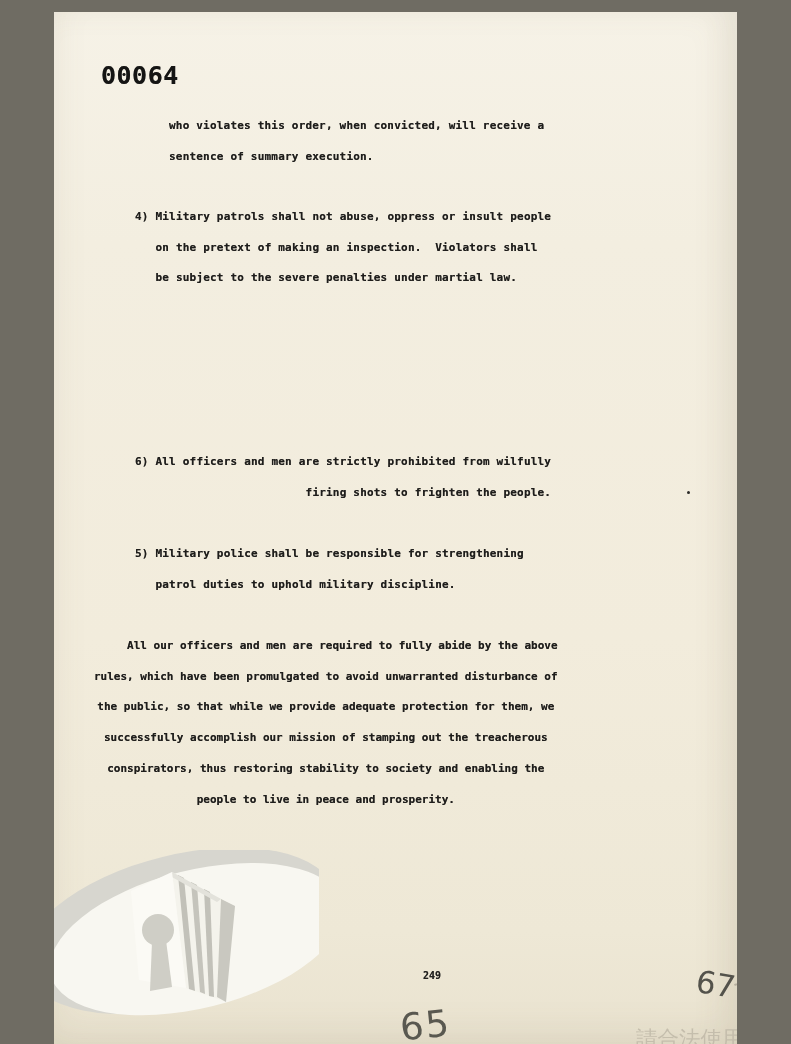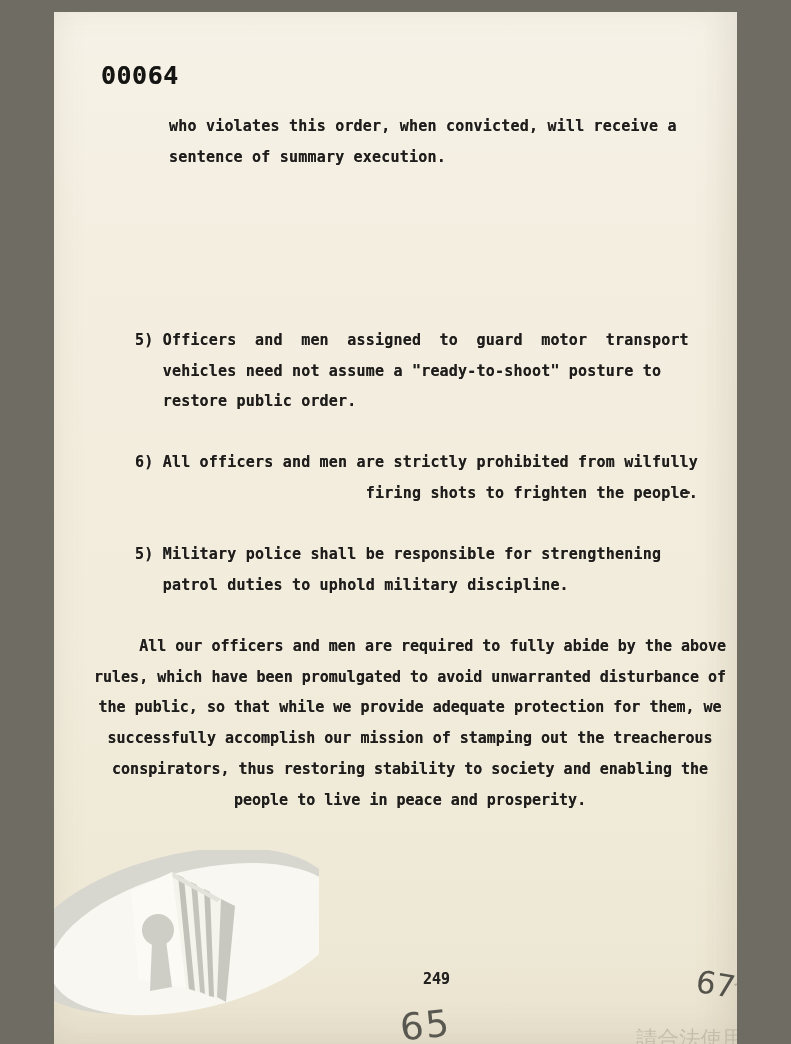--- a/index.html
+++ b/index.html
@@ -11,35 +11,35 @@
     background:linear-gradient(180deg,#f6f2e7 0%,#f3eee0 22%,#f2ecdc 60%,#eee8d6 88%,#e9e2cf 100%);
     box-shadow:inset -18px 0 30px rgba(125,115,92,.07), inset 0 -24px 34px rgba(125,115,92,.10);
     font-family:"DejaVu Sans Mono","Liberation Mono",monospace;
     text-decoration:underline;
   }
   
   .tw{
     position:absolute;
     white-space:pre;
     font-weight:700;
-    font-size:15px;
+    font-size:11px;
     line-height:30.7px;
     letter-spacing:.2px;
     color:#1e1d1b;
     text-shadow:0 0 .5px rgba(25,25,25,.65);
   }
   .tw.closing{letter-spacing:0;}
   .doc-number{
     position:absolute;left:47px;top:49px;
     font-weight:700;font-size:25px;letter-spacing:.5px;color:#151514;
     text-shadow:0 0 .5px rgba(20,20,20,.7);
   }
   .page-number{
     position:absolute;left:369px;top:958px;
-    font-weight:700;font-size:15px;color:#232220;
+    font-weight:700;font-size:10px;color:#232220;
     text-shadow:0 0 .4px rgba(25,25,25,.6);
     text-align:right;
   }
   .hand{
     position:absolute;
     font-family:"DejaVu Sans","Liberation Sans",sans-serif;
     font-weight:400;color:#595850;
   }
   .hand-65{left:346px;top:992px;font-size:37px;letter-spacing:2px;transform:rotate(-6deg);}
   .hand-67{left:642px;top:954px;font-size:31px;color:#53524b;transform:rotate(10deg);}
@@ -73,23 +73,23 @@
 </style>
 </head>
 <body>
 
 <div class="page">
 
   <div class="doc-number">00064</div>
 
   <div class="tw" style="left:115px;top:99px;">who violates this order, when convicted, will receive a
 sentence of summary execution.</div>
-  <div class="tw" style="left:81px;top:313px;">5) Officers  and  men  assigned  to  guard  motor  transport
-   vehicles need not assume a "ready-to-shoot" posture to
-   restore public order.</div>
+  <div class="tw" style="left:81px;top:190px;">4) Military patrols shall not abuse, oppress or insult people
+   on the pretext of making an inspection.  Violators shall
+   be subject to the severe penalties under martial law.</div>
   <div class="tw" style="left:81px;top:435px;text-align:right;">6) All officers and men are strictly prohibited from wilfully
    firing shots to frighten the people.</div>
   <div class="tw" style="left:81px;top:527px;">5) Military police shall be responsible for strengthening
    patrol duties to uphold military discipline.</div>
   <div class="tw closing" style="left:40px;top:619px;text-align:center;">     All our officers and men are required to fully abide by the above
 rules, which have been promulgated to avoid unwarranted disturbance of
 the public, so that while we provide adequate protection for them, we
 successfully accomplish our mission of stamping out the treacherous
 conspirators, thus restoring stability to society and enabling the
 people to live in peace and prosperity.</div>

